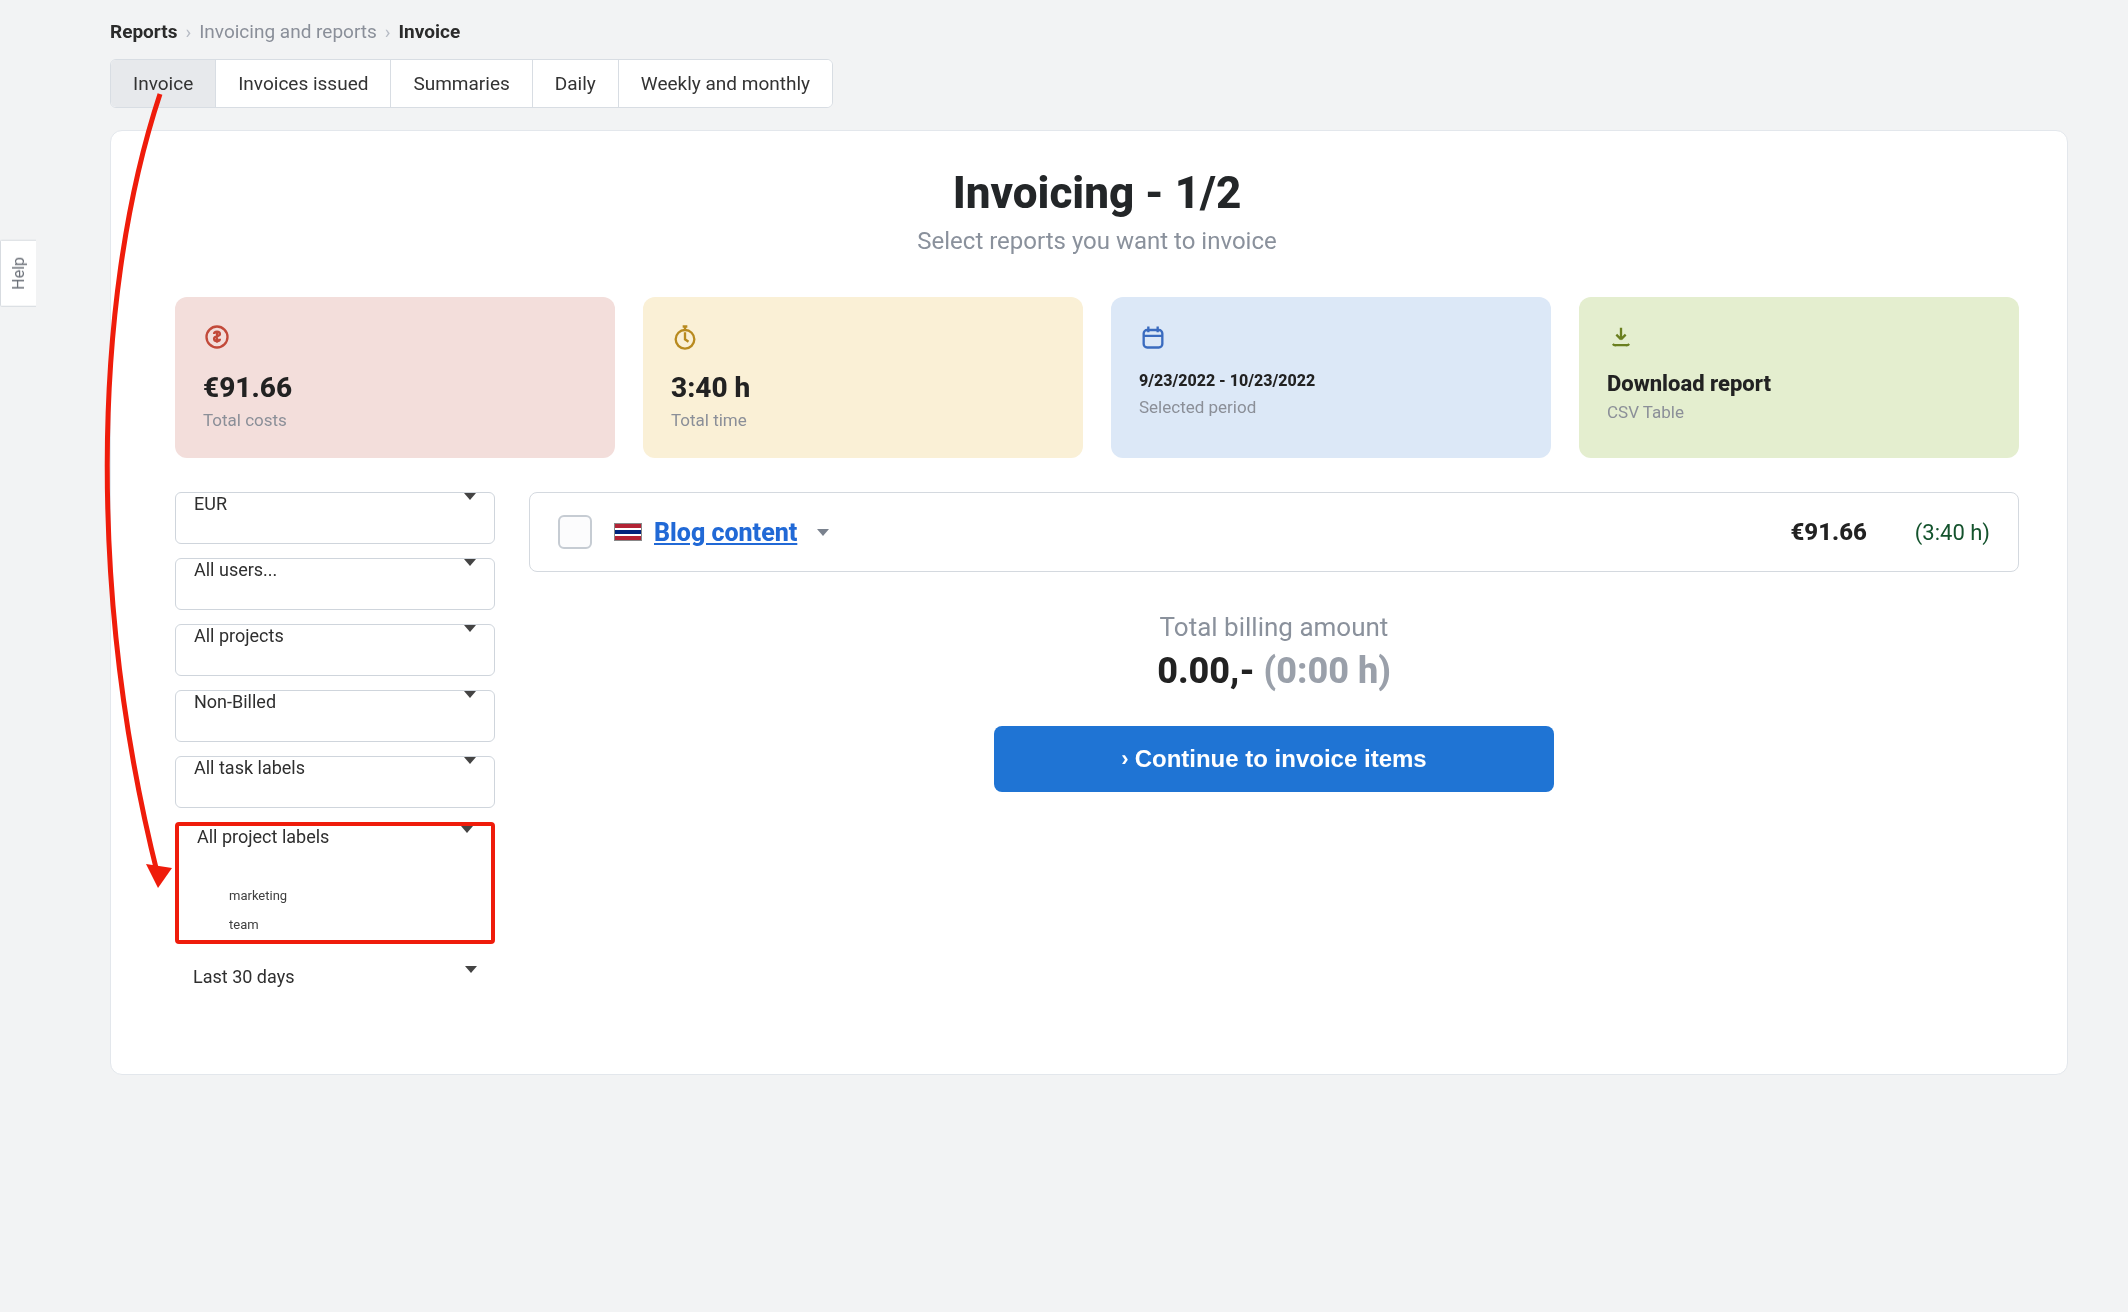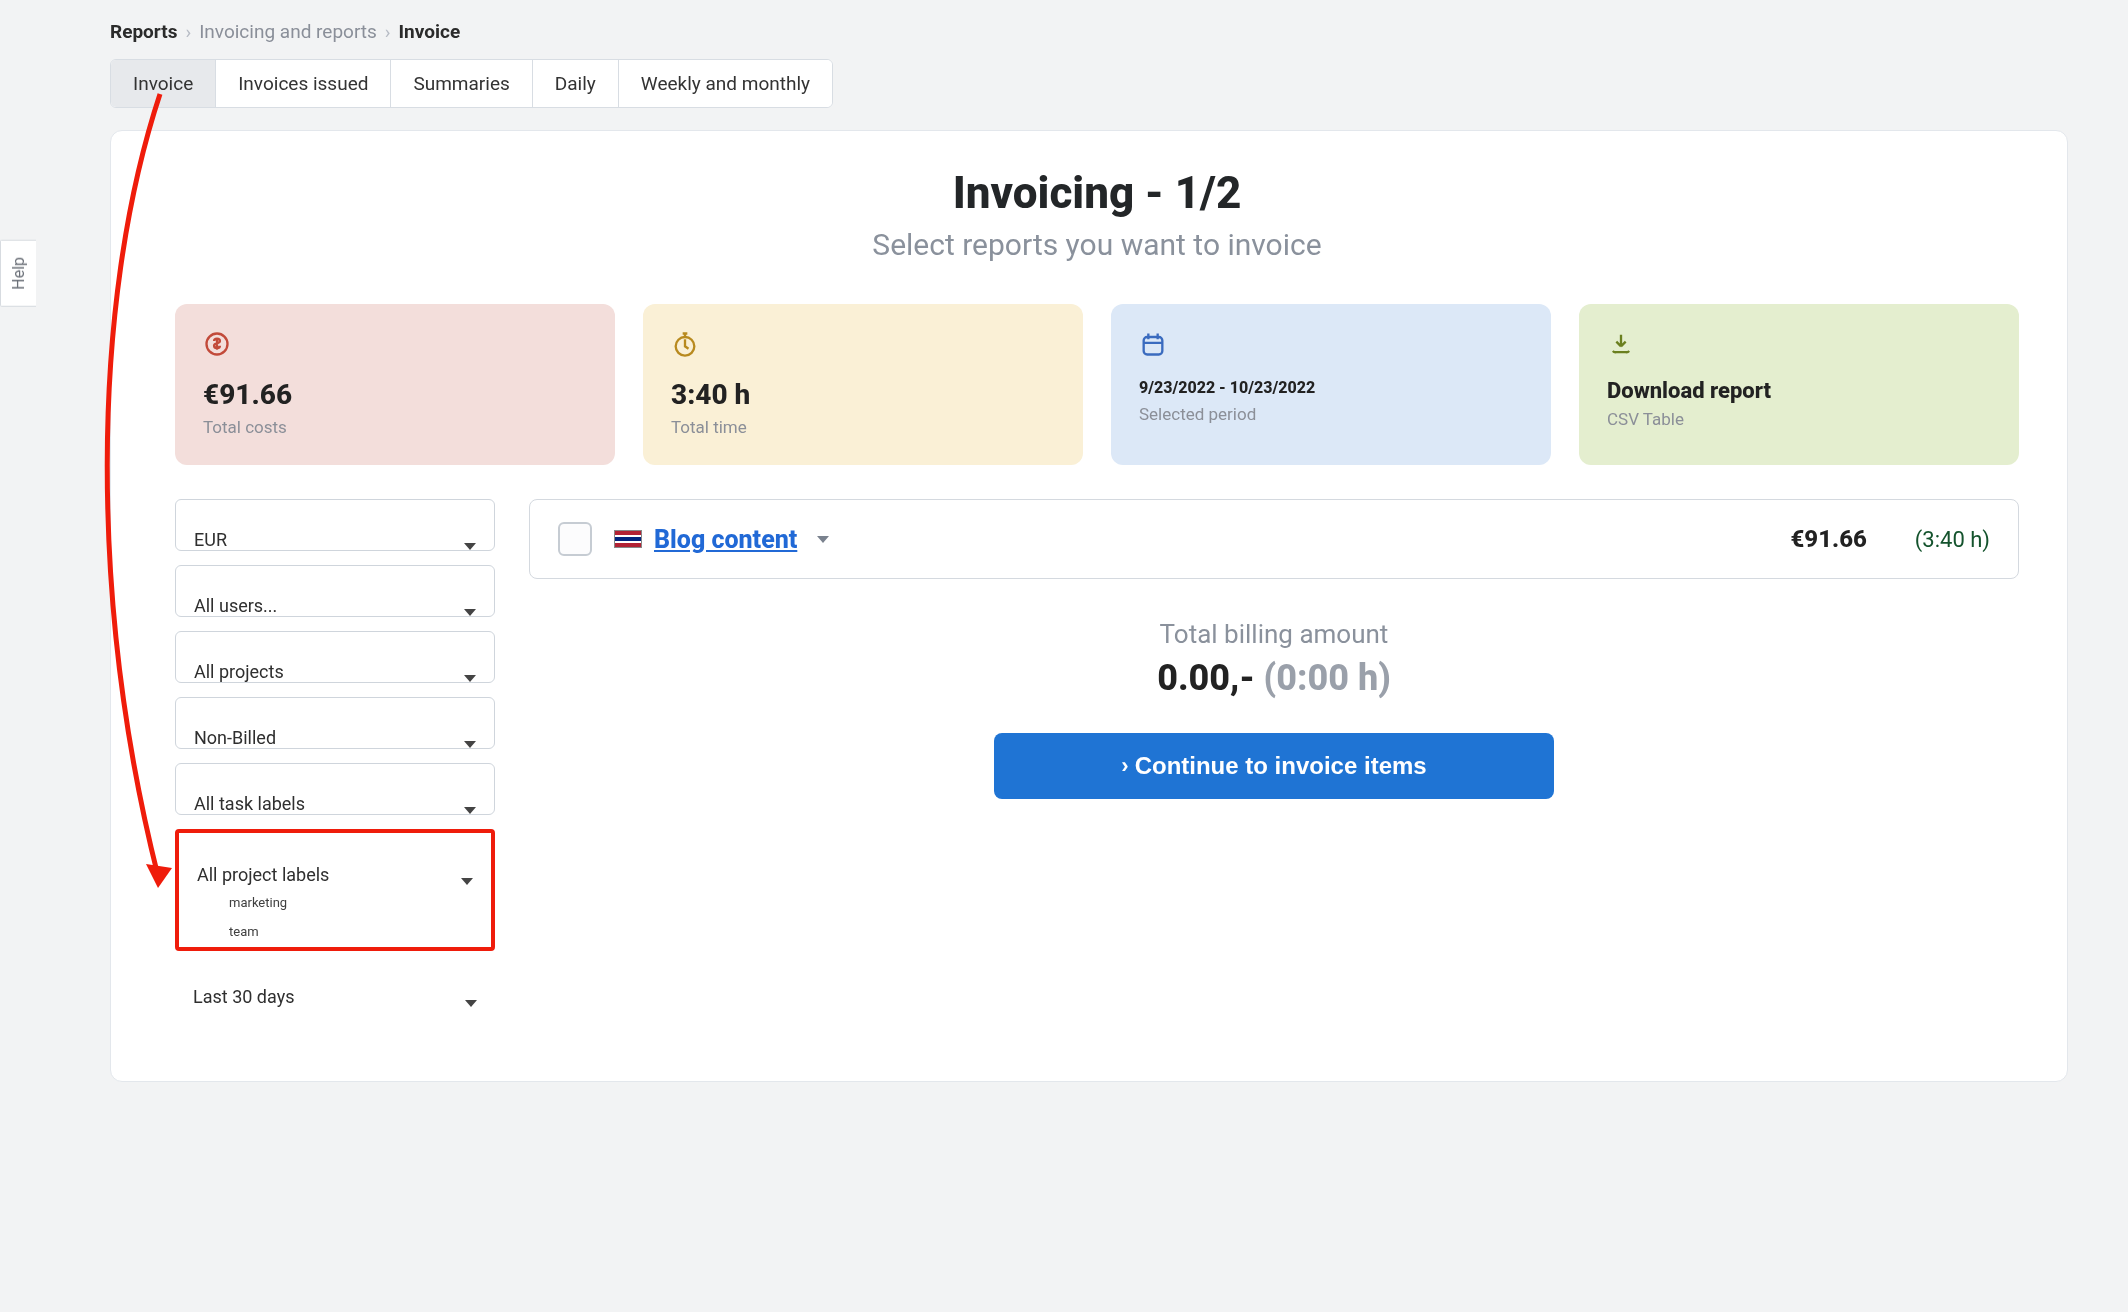--- a/index.html
+++ b/index.html
@@ -48,21 +48,21 @@
     padding: 36px 48px 60px 64px;
   }
   .title-block { text-align: center; }
   .title {
     font-size: 44px;
     font-weight: 800;
     color: #232628;
     margin-bottom: 8px;
   }
   .subtitle {
-    font-size: 30px;
+    font-size: 24px;
     color: #8a919c;
     margin-bottom: 42px;
   }
   .stats {
     display: flex;
     gap: 28px;
     margin-bottom: 34px;
   }
   .stat {
     flex: 1;
@@ -83,21 +83,21 @@
     align-items: flex-start;
   }
   .filters { width: 320px; position: relative; }
   .select {
     width: 100%;
     height: 52px;
     border: 1px solid #cfd5dc;
     border-radius: 6px;
     background: #fff;
     display: flex;
-    align-items: flex-end;
+    align-items: flex-start;
     justify-content: space-between;
     padding: 0 18px;
     margin-bottom: 14px;
     font-size: 18px;
     color: #2f2f2f;
     cursor: pointer;
   }
   .caret {
     width: 0; height: 0;
     border-left: 6px solid transparent;

